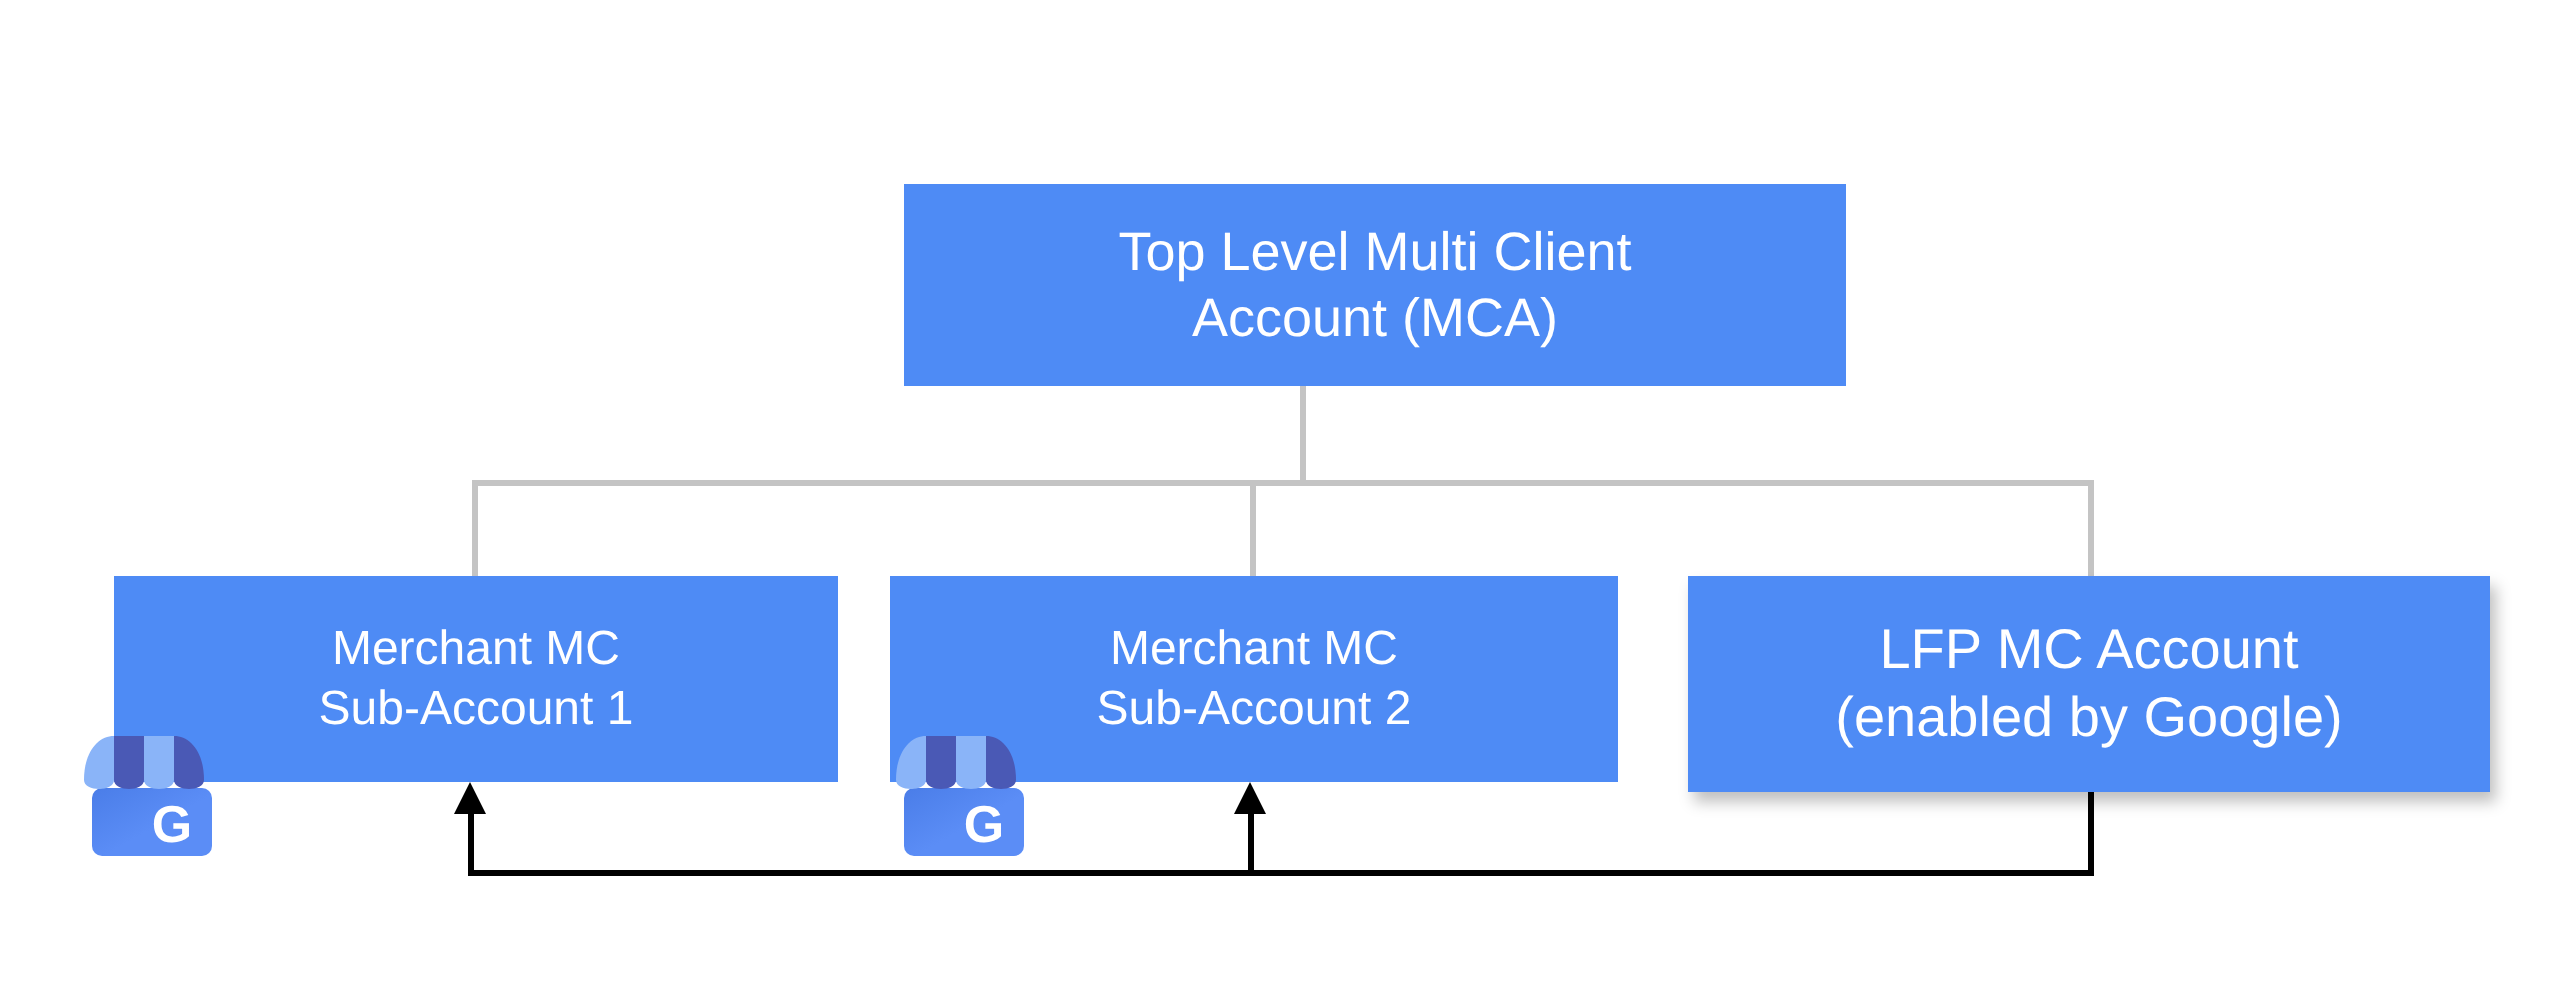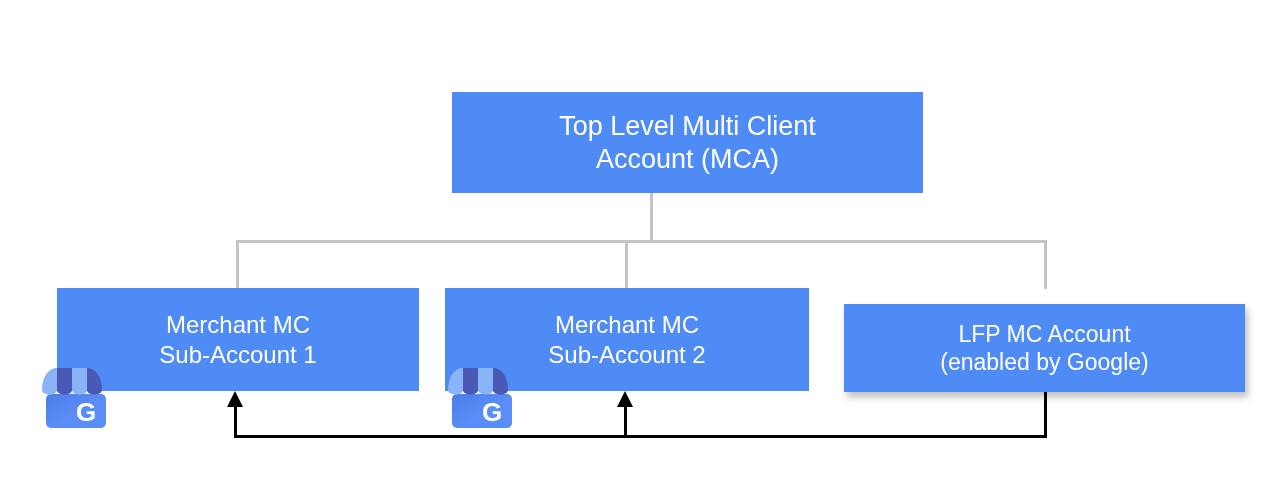--- a/index.html
+++ b/index.html
@@ -52,24 +52,24 @@
   }
   #node-sub2 {
     left: 445px;
     top: 288px;
     width: 364px;
     height: 103px;
     font-size: 24px;
   }
   #node-lfp {
     left: 844px;
-    top: 304px;
+    top: 288px;
     width: 401px;
-    height: 88px;
-    font-size: 23px;
+    height: 108px;
+    font-size: 28px;
     box-shadow: 3px 5px 7px rgba(0,0,0,0.25);
   }
 
   
   .grey-line {
     position: absolute;
     background: #c4c4c4;
     z-index: 1;
   }
   #grey-stem      { left: 650px; top: 193px; width: 3px;   height: 49px; }

